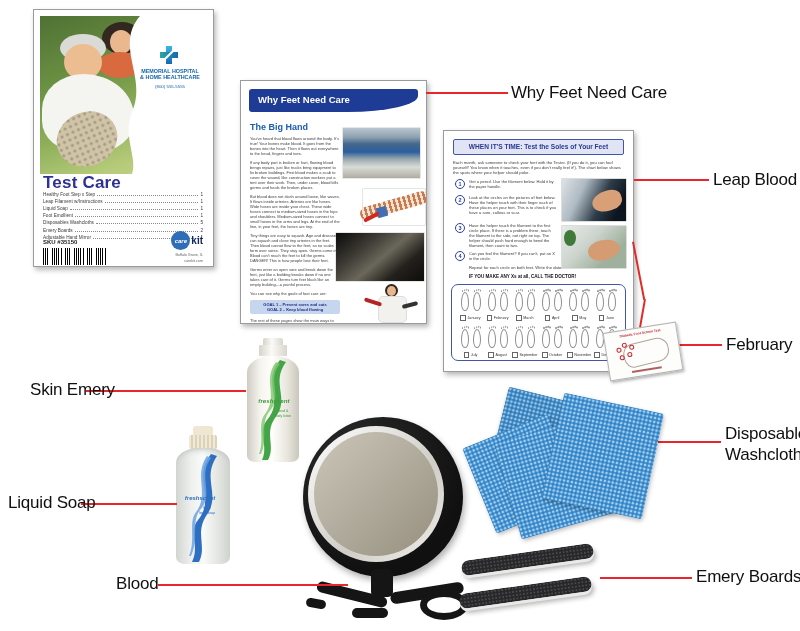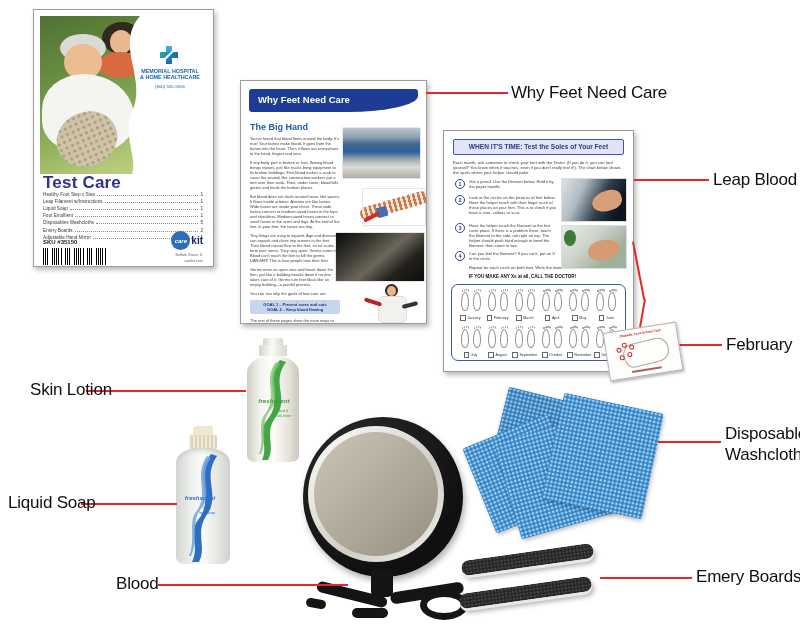--- a/index.html
+++ b/index.html
@@ -460,15 +460,15 @@
   <div class="cline" style="left:600px;top:577px;width:92px;"></div>
   <div class="callout" style="left:696px;top:567px;">Emery Boards</div>
 
   <div class="cline" style="left:158px;top:584px;width:190px;"></div>
   <div class="callout" style="left:116px;top:574px;">Blood</div>
 
   <div class="cline" style="left:81px;top:503px;width:96px;"></div>
   <div class="callout" style="left:8px;top:493px;">Liquid Soap</div>
 
   <div class="cline" style="left:86px;top:390px;width:160px;"></div>
-  <div class="callout" style="left:30px;top:380px;">Skin Lotion</div>
+  <div class="callout" style="left:30px;top:380px;">Skin Emery</div>
 
 </div>
 
 </body></html>

